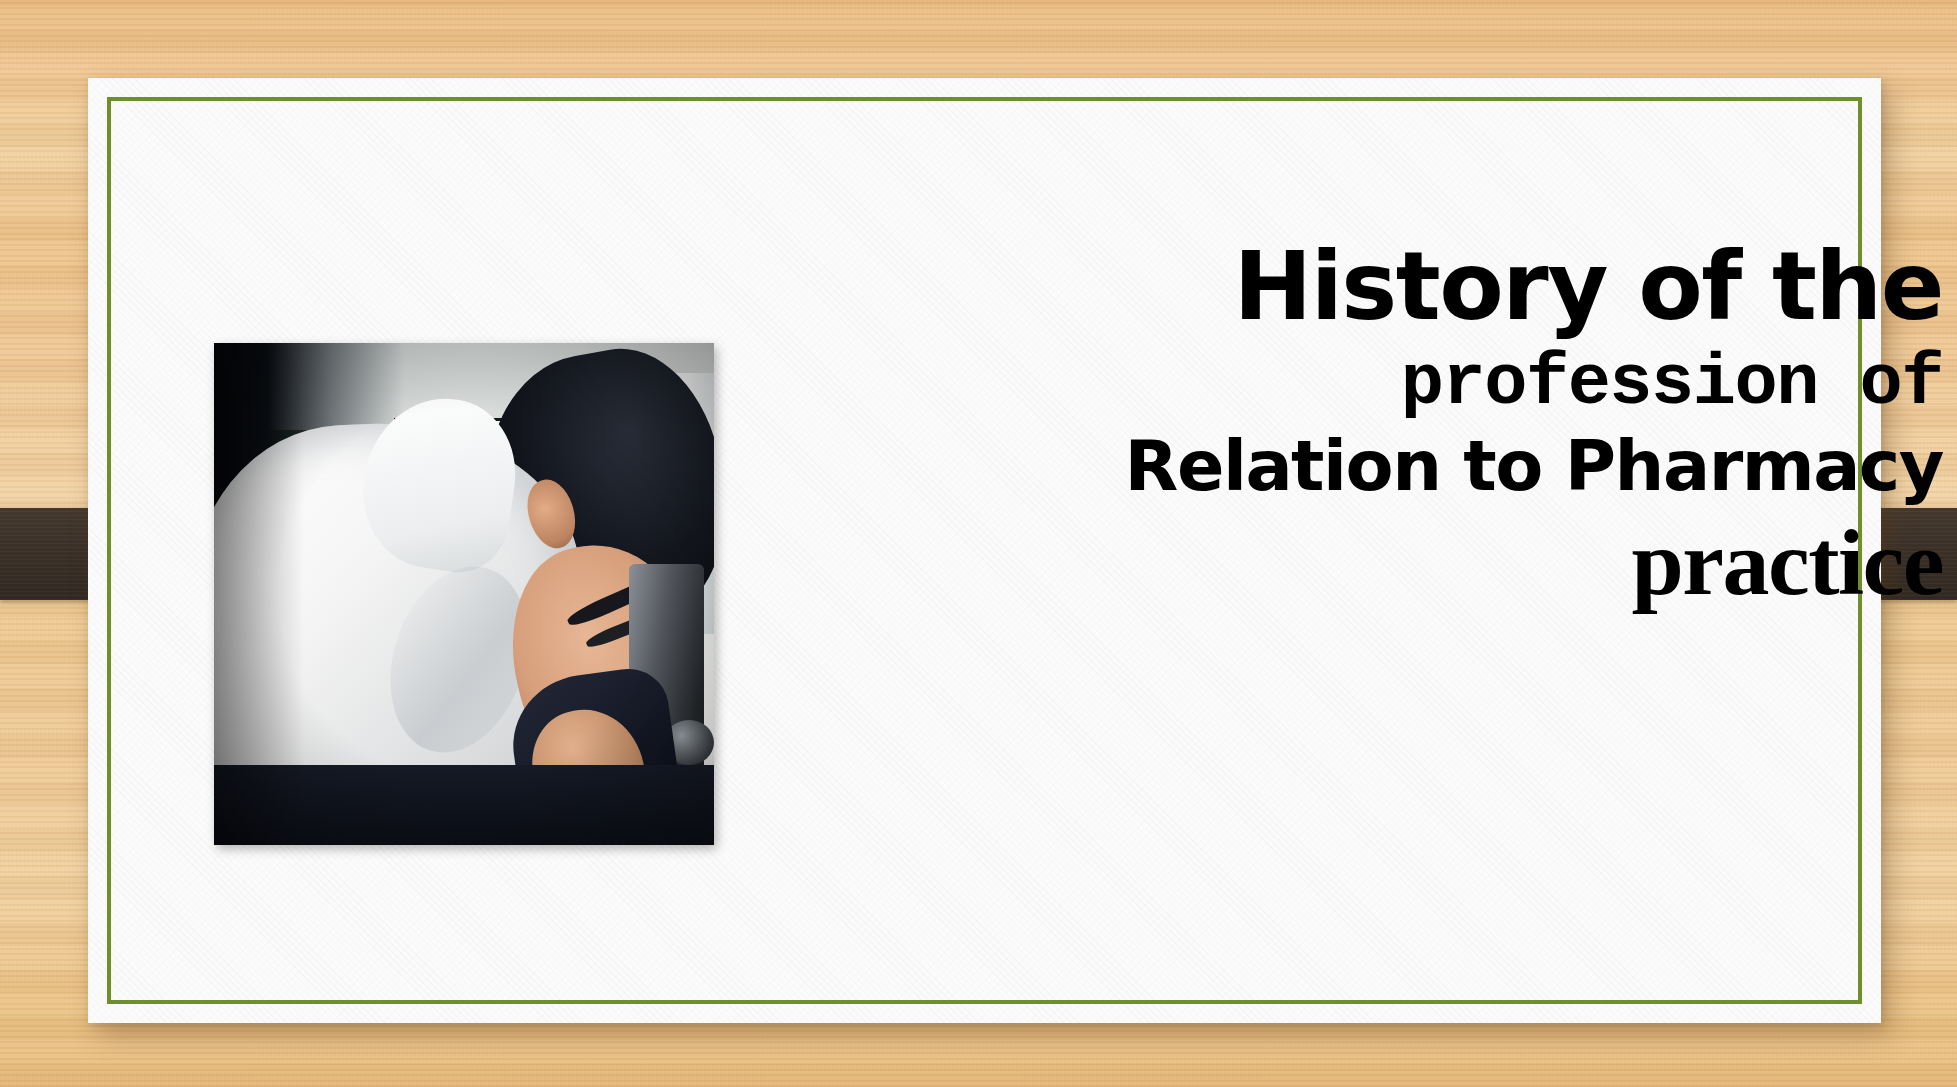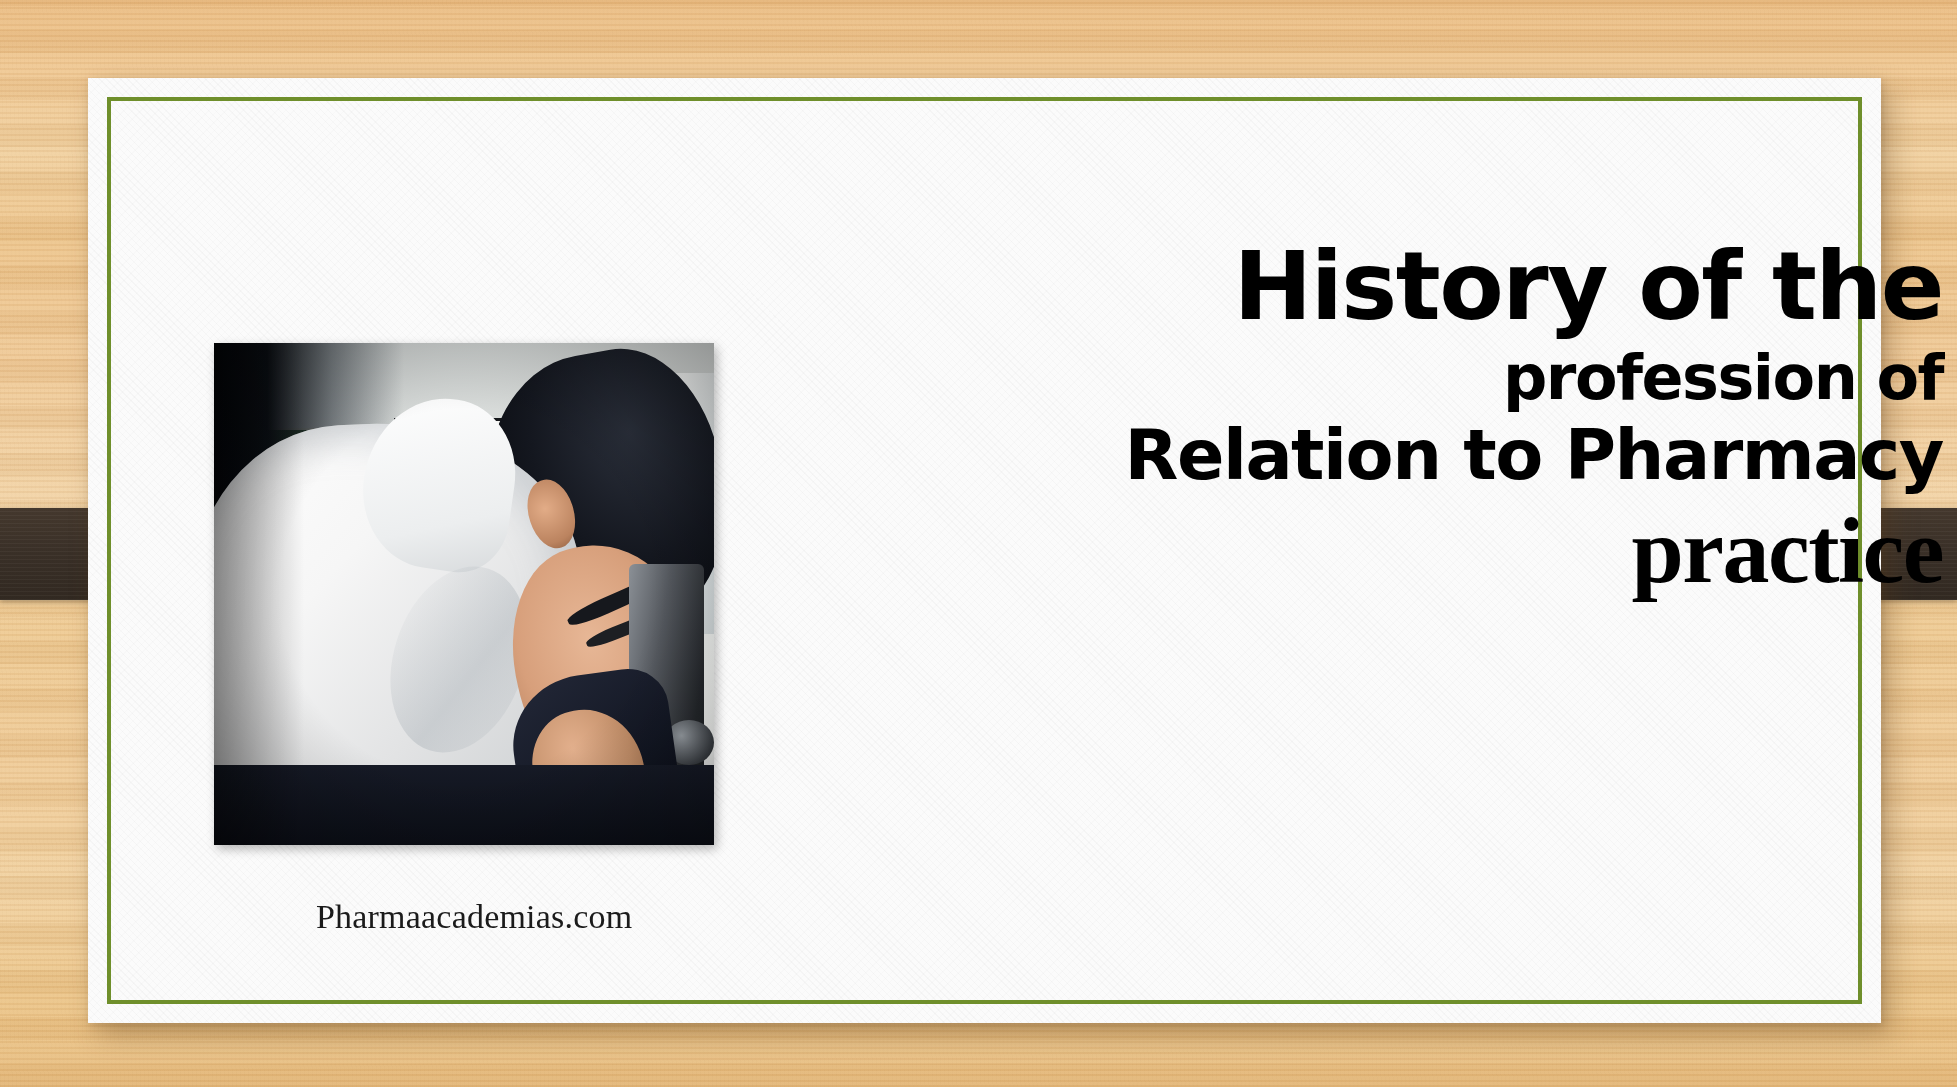--- a/index.html
+++ b/index.html
@@ -354,21 +354,21 @@
   .title-line {
     font-family: "DejaVu Sans", sans-serif;
     font-weight: 700;
     font-size: 94px;
     line-height: 1.17;
     color: #000000;
     letter-spacing: -1.5px;
     white-space: nowrap;
   }
   .title-line.l1 { font-size: 94px; }
-  .title-line.l2 { font-size: 62px; }
+  .title-line.l2 { font-size: 72px; font-family: Liberation Mono, monospace; }
   .title-line.l3 { font-size: 94px; }
   .title-line.l4 { font-size: 70px; }
   .title-line.l5 { font-size: 94px; font-family: Liberation Serif, serif; }
 </style>
 </head>
 <body>
 
 <div id="slide-root">
 
   <div class="wood-bg">
@@ -408,21 +408,20 @@
         <div class="ph-scope-knob"></div>
         <div class="ph-scope-base"></div>
         <div class="ph-sleeve"></div>
         <div class="ph-hand"></div>
         <div class="ph-bracelet"></div>
         <div class="ph-navy"></div>
       </div>
       <div class="photo-vignette"></div>
     </div>
 
-    <div class="watermark">Pharmaacademias.com</div>
 
     <div class="title-block">
       <div class="title-line l1">History of the</div>
       <div class="title-line l2">profession of</div>
       <div class="title-line l4">Relation to Pharmacy</div>
       <div class="title-line l5">practice</div>
     </div>
 
   </div>
 </div>

